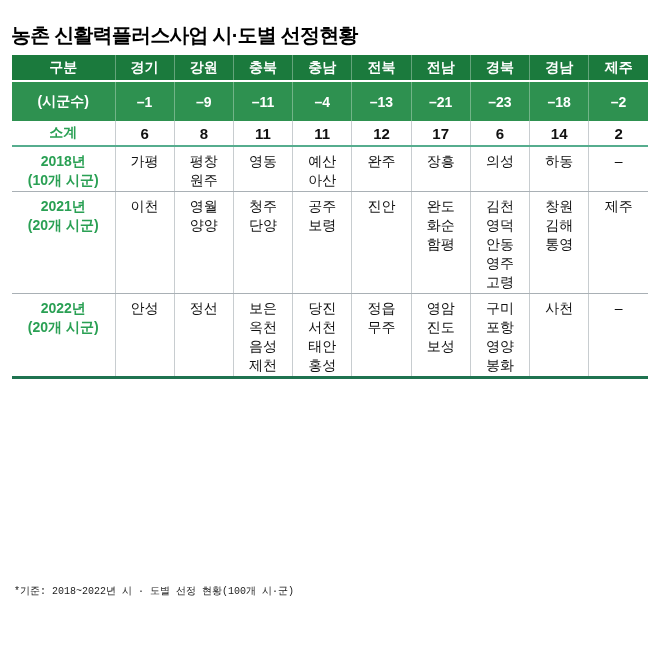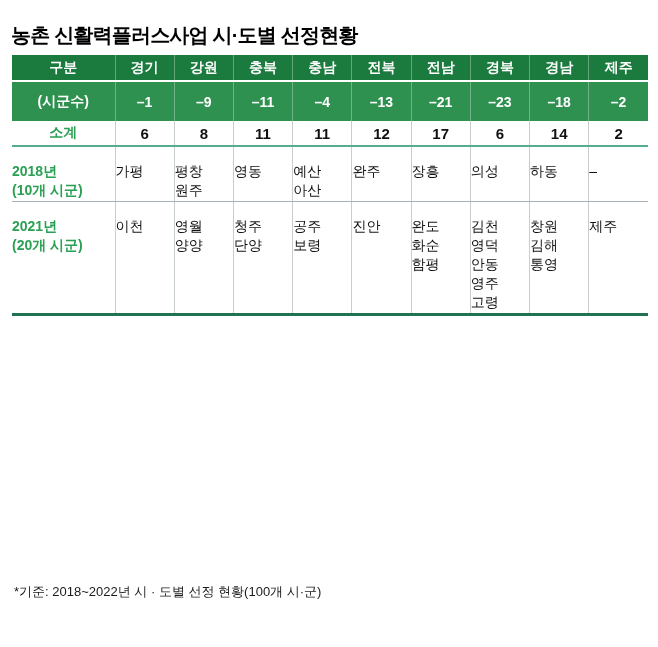--- a/index.html
+++ b/index.html
@@ -34,30 +34,30 @@
   
   tr.sub td{
     height:24px;text-align:center;font-size:15px;font-weight:700;color:#111;
     padding:0;border-right:1px solid var(--grid-v,#c8cdd0);
     border-bottom:2px solid var(--subtotal-line,#56ad8e);background:#fff;
   }
   tr.sub td:first-child{color:var(--green-text,#2aa054);font-size:14px;}
   tr.sub td:last-child{border-right:none;}
   
   tbody td{
-    vertical-align:top;font-size:14px;color:#111;
+    vertical-align:top;text-align:center;font-size:14px;color:#111;
     border-right:1px solid var(--grid-v,#c8cdd0);
     border-bottom:1px solid var(--grid-h,#a9b0b5);
-    padding:15px 0 1px 0;line-height:19px;white-space:pre-line;background:#fff;
+    padding:5px 0 1px 0;line-height:19px;white-space:pre-line;background:#fff;
   }
   tbody td:last-child{border-right:none;}
   tbody tr:last-child td{border-bottom:none;}
   tbody td.yearcell{color:var(--green-text,#2aa054);font-weight:700;}
   
-  .footnotes{position:absolute;left:14px;top:582px;font-size:13px;line-height:20px;color:#1a1a1a;}
+  .footnotes{position:absolute;left:14px;top:582px;font-size:10px;line-height:20px;color:#1a1a1a;font-family:Liberation Mono, monospace;}
 </style>
 </head>
 <body>
 
 <h1 class="title">농촌 신활력플러스사업 시·도별 선정현황</h1>
 
 <table class="sel">
     <colgroup>
       <col style="width: 103px;">
       <col>
@@ -139,18 +139,42 @@
         <td>김천
 영덕
 안동
 영주
 고령</td>
         <td>창원
 김해
 통영</td>
         <td>제주</td>
       </tr>
+      <tr>
+        <td class="yearcell"><div>2022년</div><div>(20개 시군)</div></td>
+        <td>안성</td>
+        <td>정선</td>
+        <td>보은
+옥천
+음성
+제천</td>
+        <td>당진
+서천
+태안
+홍성</td>
+        <td>정읍
+무주</td>
+        <td>영암
+진도
+보성</td>
+        <td>구미
+포항
+영양
+봉화</td>
+        <td>사천</td>
+        <td>–</td>
+      </tr>
     </tbody>
   </table>
 
 <div class="footnotes">
   <div>*기준: 2018~2022년 시 · 도별 선정 현황(100개 시·군)</div>
 </div>
 
 </body></html>

